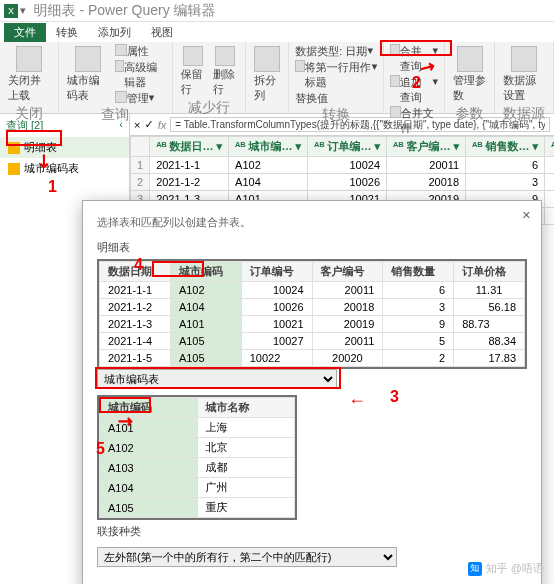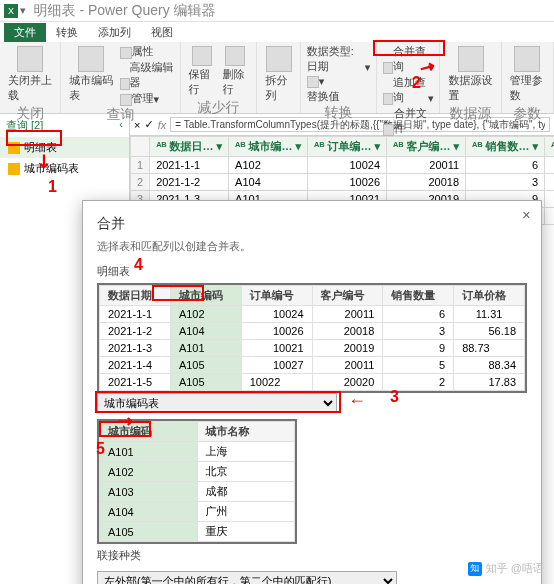--- a/index.html
+++ b/index.html
@@ -12,21 +12,21 @@
 .menubar{background:#fff;height:20px;display:flex;align-items:center;padding:0 4px}
 .menubar .tab{padding:2px 10px;color:#444}
 .menubar .tab.file{background:#217346;color:#fff}
 .ribbon{background:#f3f3f3;height:72px;display:flex;border-bottom:1px solid #d0d0d0;position:relative}
 .rgroup{border-right:1px solid #e0e0e0;padding:2px 6px;display:flex;flex-direction:column;justify-content:space-between;align-items:center}
 .rgroup .top{display:flex;gap:4px;align-items:flex-start}
 .rgroup .btn{display:flex;flex-direction:column;align-items:center;gap:1px;padding:2px;color:#444}
 .rgroup .btn .ico{width:20px;height:20px;background:#ddd;border:1px solid #bbb}
 .rgroup .btn .ico.big{width:26px;height:26px}
 .rgroup .small-list{display:flex;flex-direction:column;gap:1px;font-size:10px;color:#444}
-.rgroup .small-list span{display:flex;align-items:flex-end;gap:0}
+.rgroup .small-list span{display:flex;align-items:flex-start;gap:0}
 .rgroup .small-list .sico{width:12px;height:12px;background:#ddd;border:1px solid #bbb}
 .rgroup .label{font-size:14px;color:#888;text-align:center}
 .red-box{border:2px solid #e00;position:absolute}
 .red-arrow{position:absolute;color:#e00;font-size:18px;font-weight:bold}
 .red-num{position:absolute;color:#e00;font-size:16px;font-weight:bold}
 .workspace{display:flex;height:calc(100% - 114px)}
 .queries{width:130px;border-right:1px solid #d0d0d0;background:#fff}
 .queries .hdr{padding:4px 6px;color:#217346;font-size:11px;display:flex;justify-content:space-between}
 .queries .item{padding:3px 8px;display:flex;align-items:center;gap:4px}
 .queries .item .qico{width:12px;height:12px;background:#f7b500}
@@ -117,21 +117,21 @@
   <div class="rgroup">
     <div class="btn">
         <div class="ico big"></div>
         <span>拆分列</span>
       </div>
     <div class="label">&nbsp;</div>
   </div>
   <div class="rgroup">
     <div class="small-list">
       <span><span>数据类型: 日期</span> ▾</span>
-      <span><span class="sico"></span> ▾</span>
+      <span><span class="sico"></span><span>将第一行用作标题</span> ▾</span>
       <span>
           <span>替换值</span>
         </span>
     </div>
     <div class="label">转换</div>
   </div>
   <div class="rgroup" style="position:relative">
     <div class="small-list">
       <span><span class="sico"></span><span>合并查询</span> ▾</span>
       <span><span class="sico"></span><span>追加查询</span> ▾</span>
@@ -139,30 +139,30 @@
           <span class="sico"></span>
           <span>合并文件</span>
         </span>
     </div>
     <div class="label">组合</div>
     <div class="red-box" style="left:-4px;top:-2px;width:72px;height:16px"></div>
   </div>
   <div class="rgroup">
     <div class="btn">
         <div class="ico big"></div>
-        <span>数据源设置</span>
-      </div>
-    <div class="label">数据源</div>
+        <span>管理参数</span>
+      </div>
+    <div class="label">参数</div>
   </div>
   <div class="rgroup">
     <div class="btn">
         <div class="ico big"></div>
-        <span>管理参数</span>
-      </div>
-    <div class="label">参数</div>
+        <span>数据源设置</span>
+      </div>
+    <div class="label">数据源</div>
   </div>
 </div>
 
 <div class="workspace">
   <div class="queries">
     <div class="hdr">
         <span>查询 [2]</span>
         <span>‹</span>
       </div>
     <div class="item sel">
@@ -230,21 +230,20 @@
               <td style="text-align:right">88.34</td>
             </tr>
           </tbody>
         </table>
     </div>
   </div>
 </div>
 
 <div class="dialog">
   <span class="close">✕</span>
-  <div class="dtitle">合并</div>
   <div class="dsub">选择表和匹配列以创建合并表。</div>
   <div class="section-label">明细表</div>
   <div class="mini-grid" style="position:relative">
     <table id="t1">
         <tbody>
           <tr>
             <th>数据日期</th>
             <th class="sel">城市编码</th>
             <th>订单编号</th>
             <th>客户编号</th>
@@ -280,21 +279,21 @@
             <td class="sel">A105</td>
             <td style="text-align:right">10027</td>
             <td style="text-align:right">20011</td>
             <td style="text-align:right">5</td>
             <td style="text-align:right">88.34</td>
           </tr>
           <tr>
             <td>2021-1-5</td>
             <td class="sel">A105</td>
             <td style="text-align:left">10022</td>
-            <td style="text-align:right">20020</td>
+            <td style="text-align:center">20020</td>
             <td style="text-align:right">2</td>
             <td style="text-align:right">17.83</td>
           </tr>
         </tbody>
       </table>
     <div class="red-box" style="left:53px;top:0;width:52px;height:16px"></div>
   </div>
   <div style="position:relative">
     <select><option>城市编码表</option></select>
     <div class="red-box" style="left:-2px;top:-2px;width:246px;height:22px"></div>

